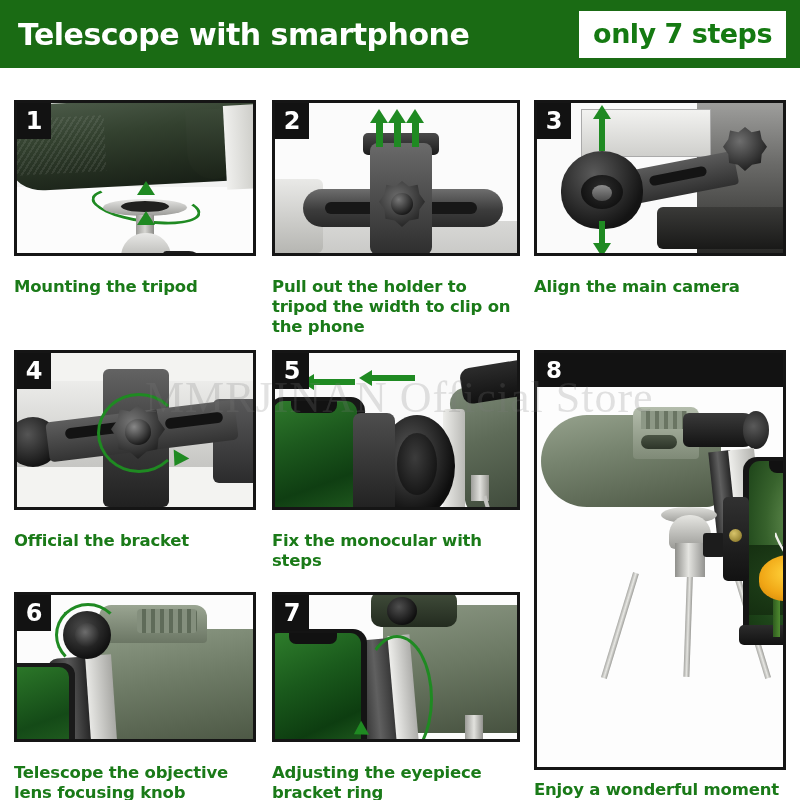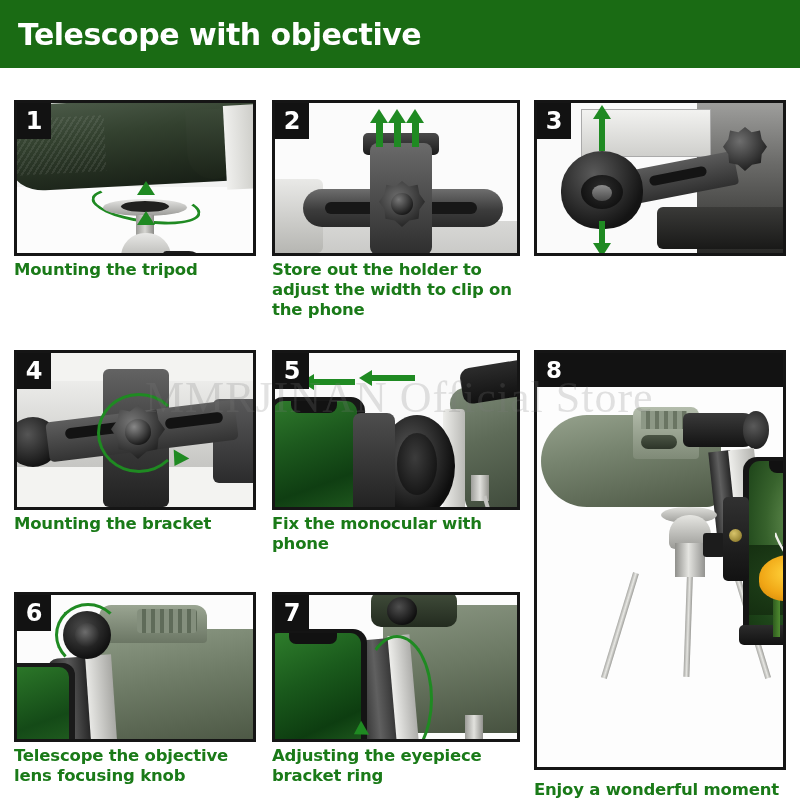--- a/index.html
+++ b/index.html
@@ -96,21 +96,21 @@
     justify-content: center;
     z-index: 25;
     font-family: "DejaVu Sans", sans-serif;
   }
 
   .caption {
     color: #1a7a18;
     font-size: 16.5px;
     font-weight: bold;
     line-height: 1.22;
-    margin-top: 4px;
+    margin-top: 21px;
     letter-spacing: -0.2px;
     font-family: "DejaVu Sans", sans-serif;
   }
 
   
   .scene { position: absolute; inset: 0; }
   .ar-shaft {
     position: absolute;
     background: #1f8a22;
   }
@@ -783,21 +783,24 @@
     background: linear-gradient(90deg,#2f5c1f,#4f8a30);
     z-index:5;
   }
   
   .p8-bfly { position:absolute; left:238px; top:122px; width:130px; height:110px; z-index:10; }
 </style>
 </head>
 <body>
 
 <div class="header">
-  <div class="header-title">Telescope with objective</div>
+  <div class="header-title">Telescope with smartphone</div>
+  <div class="header-badge">
+    <span class="header-badge-text">only 7 steps</span>
+  </div>
 </div>
 
 <div class="watermark">MMRJINAN Official Store</div>
 
 <div class="grid">
 
   <div class="cell" style="left:14px; top:4px; width:242px;">
     <div class="panel" style="height:156px;">
       <div class="num-badge">1</div>
       <div class="scene">
@@ -842,21 +845,21 @@
         <div>
           <div class="ar-shaft" style="left:119px; top:18px; width:7px; height:26px;"></div>
           <div class="ar-head-up" style="left:113px; top:6px;"></div>
         </div>
         <div>
           <div class="ar-shaft" style="left:137px; top:18px; width:7px; height:26px;"></div>
           <div class="ar-head-up" style="left:131px; top:6px;"></div>
         </div>
       </div>
     </div>
-    <div class="caption">Store out the holder to adjust the width to clip on the phone</div>
+    <div class="caption">Pull out the holder to tripod the width to clip on the phone</div>
   </div>
 
   <div class="cell" style="left:534px; top:4px; width:252px;">
     <div class="panel" style="height:156px;">
       <div class="num-badge">3</div>
       <div class="scene">
         <div class="p3-bg"></div>
         <div class="p3-dark"></div>
         <div class="p3-panel"></div>
         <div class="p3-bottom"></div>
@@ -869,41 +872,42 @@
         <div>
           <div class="ar-shaft" style="left:62px; top:12px; width:6px; height:36px;"></div>
           <div class="ar-head-up" style="left:56px; top:2px;"></div>
         </div>
         <div>
           <div class="ar-shaft" style="left:62px; top:118px; width:6px; height:26px;"></div>
           <div class="ar-head-down" style="left:56px; top:140px;"></div>
         </div>
       </div>
     </div>
+    <div class="caption">Align the main camera</div>
   </div>
 
   <div class="cell" style="left:14px; top:254px; width:242px;">
     <div class="panel" style="height:160px;">
       <div class="num-badge">4</div>
       <div class="scene">
         <div class="p4-bg"></div>
         <div class="p4-back"></div>
         <div class="p4-cup"></div>
         <div class="p4-right"></div>
         <div class="p4-vert"></div>
         <div class="p4-horiz"></div>
         <div class="p4-hslot"></div>
         <div class="p4-hslot2"></div>
         <div class="p4-knob"></div>
         <div class="p4-knob-c"></div>
         <div class="p4-circ"></div>
         <div class="ar-head-down" style="left:152px; top:100px; transform:rotate(30deg);"></div>
       </div>
     </div>
-    <div class="caption">Mounting the bracket</div>
+    <div class="caption">Official the bracket</div>
   </div>
 
   <div class="cell" style="left:272px; top:254px; width:248px;">
     <div class="panel" style="height:160px;">
       <div class="num-badge">5</div>
       <div class="scene">
         <div class="p5-bg"></div>
         <div class="p5-body"></div>
         <div class="p5-top"></div>
         <div class="p5-tripod"></div>
@@ -919,21 +923,21 @@
         <div>
           <div class="ar-shaft" style="left:38px; top:26px; width:42px; height:6px;"></div>
           <div class="ar-head-left" style="left:26px; top:21px;"></div>
         </div>
         <div>
           <div class="ar-shaft" style="left:96px; top:22px; width:44px; height:6px;"></div>
           <div class="ar-head-left" style="left:84px; top:17px;"></div>
         </div>
       </div>
     </div>
-    <div class="caption">Fix the monocular with phone</div>
+    <div class="caption">Fix the monocular with steps</div>
   </div>
 
   <div class="cell" style="left:14px; top:496px; width:242px;">
     <div class="panel" style="height:150px;">
       <div class="num-badge">6</div>
       <div class="scene">
         <div class="p6-bg"></div>
         <div class="p6-body"></div>
         <div class="p6-top"></div>
         <div class="p6-ridge"></div>

